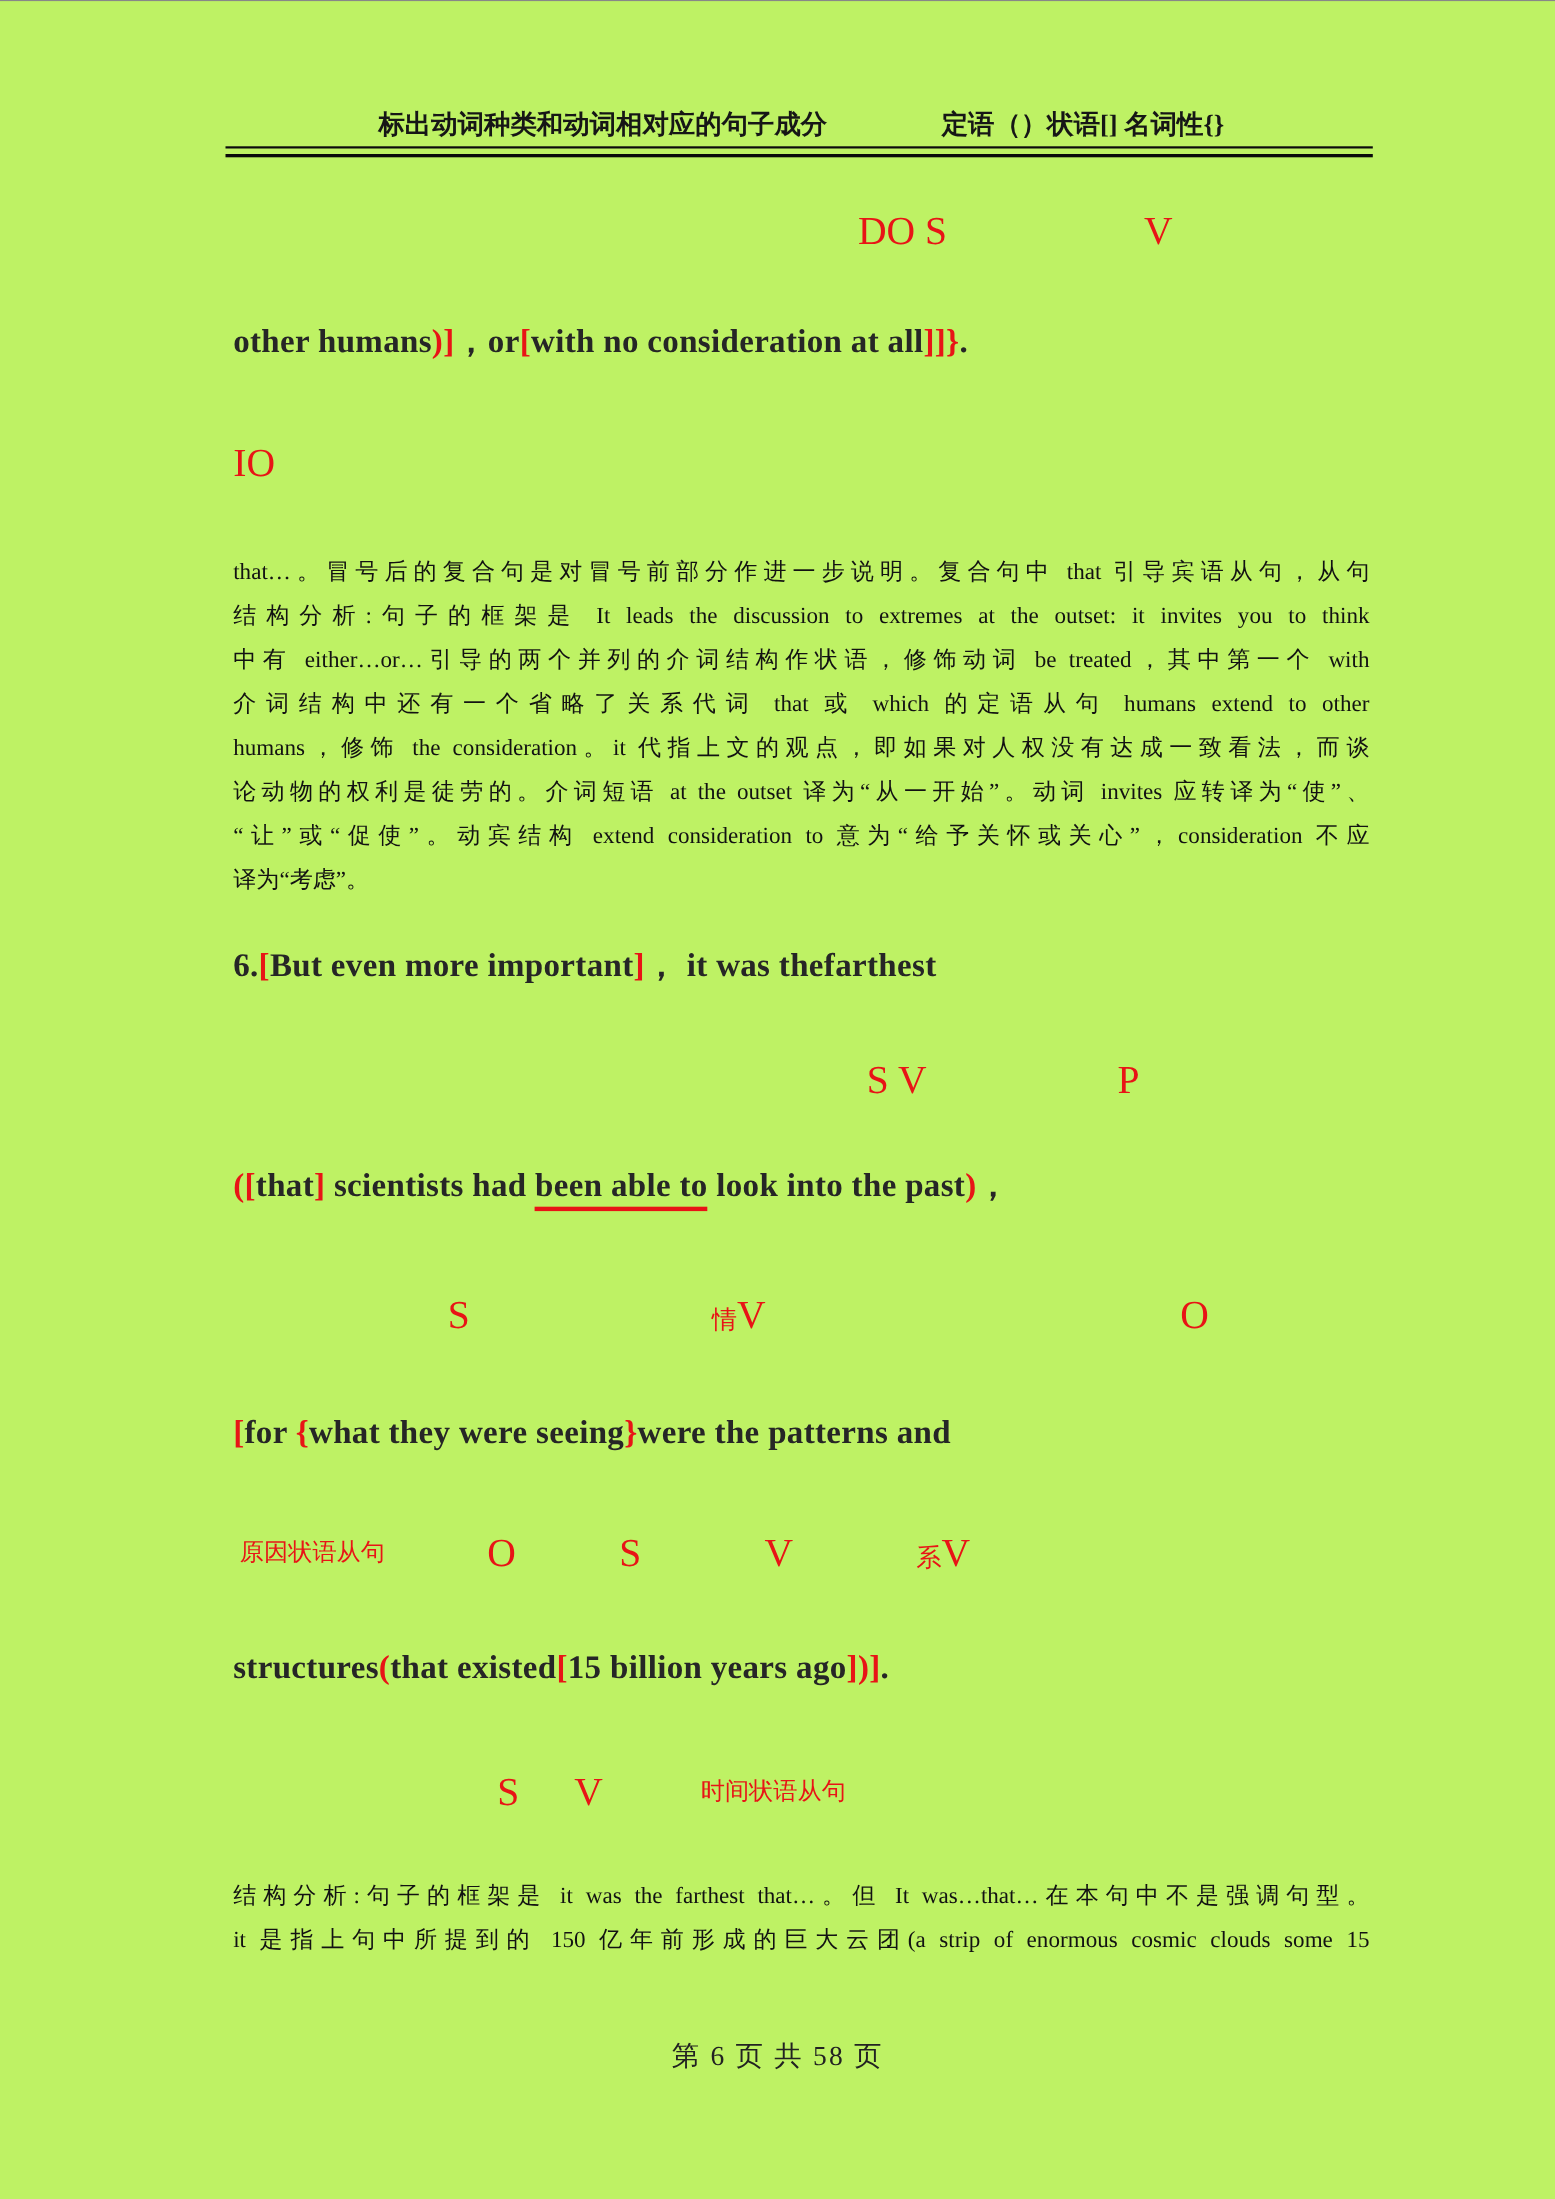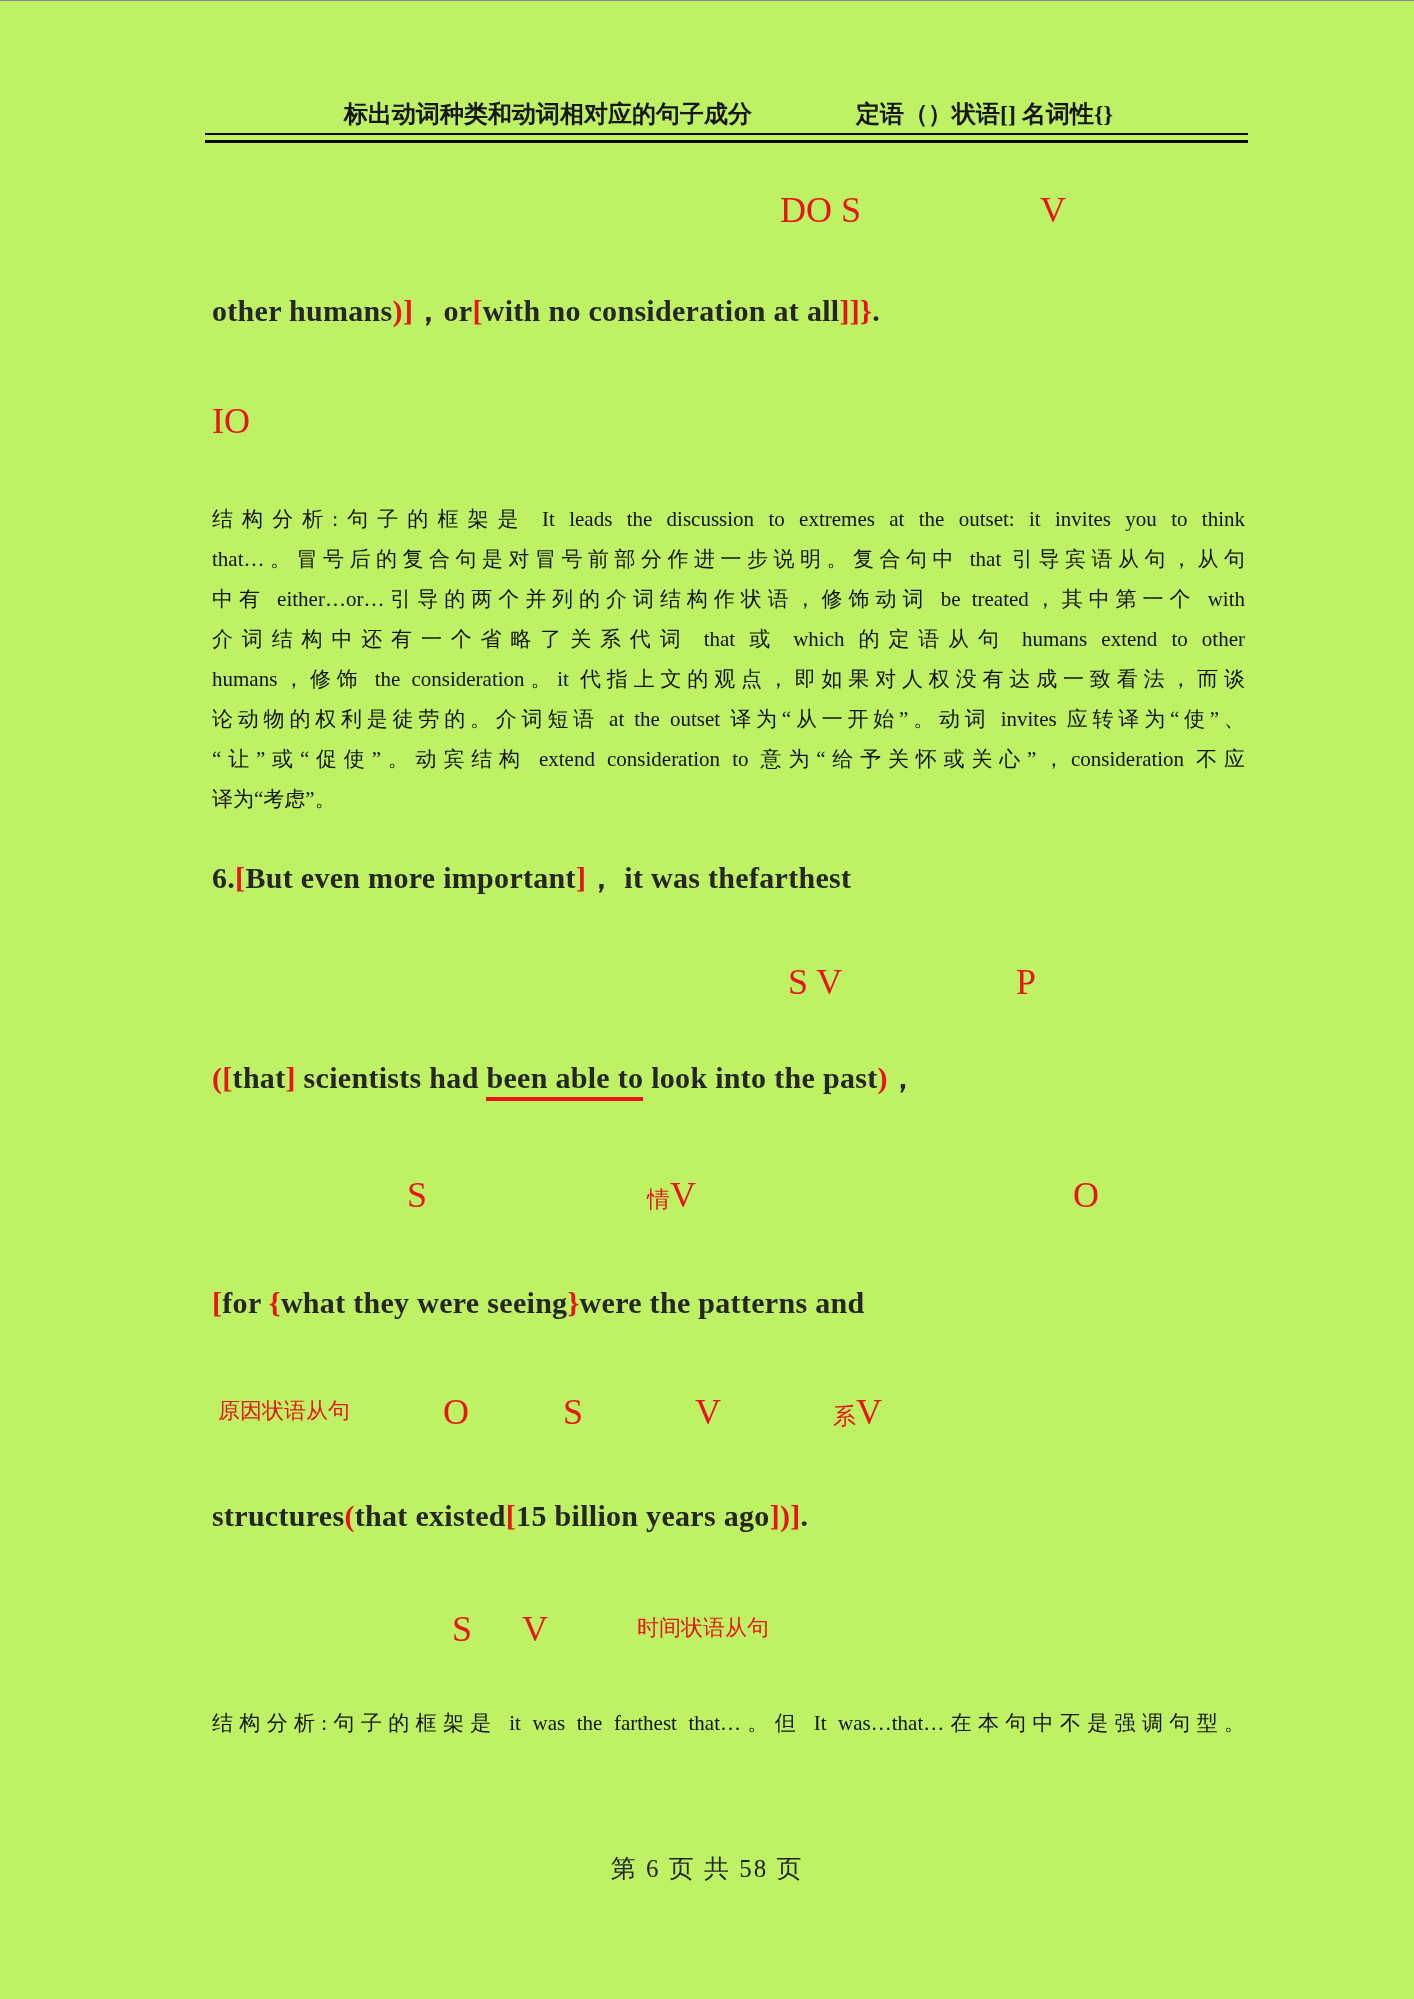--- a/index.html
+++ b/index.html
@@ -64,22 +64,22 @@
   <div class="rule"></div>
 
   <span class="ann" style="top:191px;left:780px;">DO S</span>
   <span class="ann" style="top:191px;left:1040px;">V</span>
 
   <div class="bold-line" style="top:291px;"><span class="seg-k">other humans</span><span class="seg-r">)]</span><span class="seg-k">，</span><span class="seg-k">or</span><span class="seg-r">[</span><span class="seg-k">with no consideration at all</span><span class="seg-r">]]}</span><span class="seg-k">.</span></div>
 
   <span class="ann" style="top:402px;left:212px;">IO</span>
 
   <div class="para last-left" style="top:498px;">
+      <div class="line">that…。冒号后的复合句是对冒号前部分作进一步说明。复合句中 that 引导宾语从句，从句</div>
       <div class="line">结构分析:句子的框架是 It leads the discussion to extremes at the outset: it invites you to think</div>
-      <div class="line">that…。冒号后的复合句是对冒号前部分作进一步说明。复合句中 that 引导宾语从句，从句</div>
       <div class="line">中有 either…or…引导的两个并列的介词结构作状语，修饰动词 be treated，其中第一个 with</div>
       <div class="line">介词结构中还有一个省略了关系代词 that 或 which 的定语从句 humans extend to other</div>
       <div class="line">humans，修饰 the consideration。it 代指上文的观点，即如果对人权没有达成一致看法，而谈</div>
       <div class="line">论动物的权利是徒劳的。介词短语 at the outset 译为“从一开始”。动词 invites 应转译为“使”、</div>
       <div class="line">“让”或“促使”。动宾结构 extend consideration to 意为“给予关怀或关心”，consideration 不应</div>
       <div class="line">译为“考虑”。</div>
     </div>
 
   <div class="bold-line" style="top:858px;"><span class="seg-k">6.</span><span class="seg-r">[</span><span class="seg-k">But even more important</span><span class="seg-r">]</span><span class="seg-k">，</span><span class="seg-k"> it was thefarthest</span></div>
 
@@ -101,17 +101,18 @@
   <span class="ann" style="top:1393px;left:833px;"><span class="small">系</span><span>V</span></span>
 
   <div class="bold-line" style="top:1496px;"><span class="seg-k">structures</span><span class="seg-r">(</span><span class="seg-k">that existed</span><span class="seg-r">[</span><span class="seg-k">15 billion years ago</span><span class="seg-r">])]</span><span class="seg-k">.</span></div>
 
   <span class="ann" style="top:1610px;left:452px;">S</span>
   <span class="ann" style="top:1610px;left:522px;">V</span>
   <span class="ann cjk" style="top:1616px;left:637px;">时间状语从句</span>
 
   <div class="para" style="top:1702px;">
       <div class="line">结构分析:句子的框架是 it was the farthest that…。但 It was…that…在本句中不是强调句型。</div>
+      <div class="line">it 是指上句中所提到的 150 亿年前形成的巨大云团(a strip of enormous cosmic clouds some 15</div>
     </div>
 
   <div class="footer">第 6 页 共 58 页</div>
 
 </div>
 
 </body></html>

